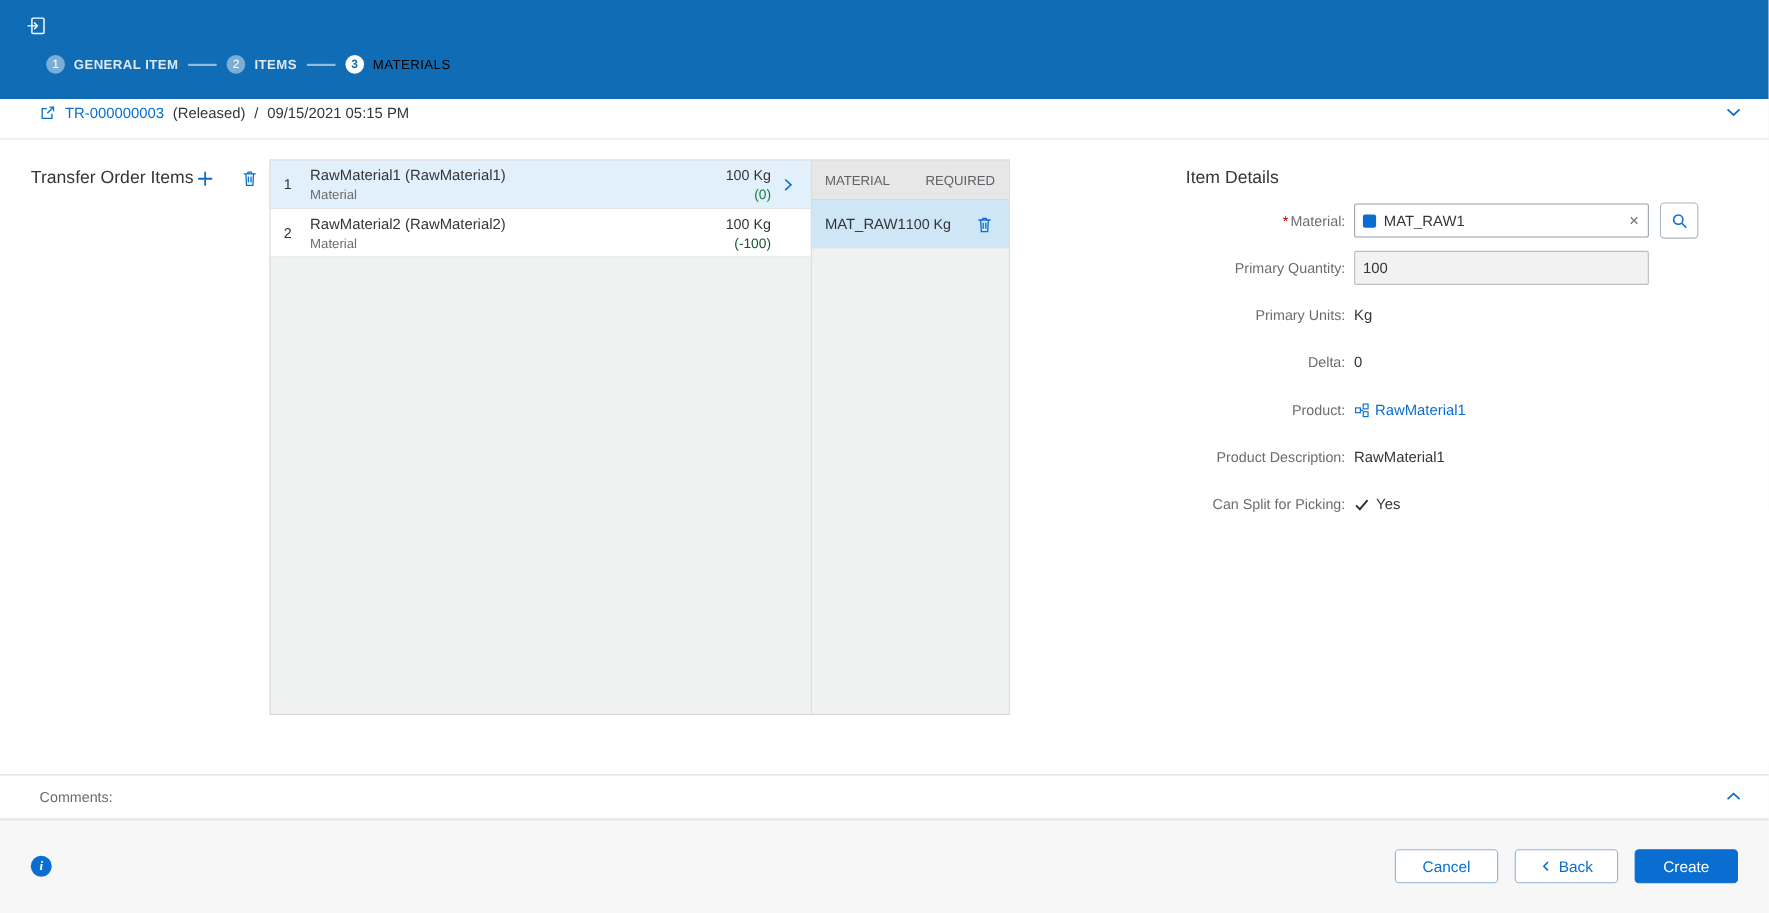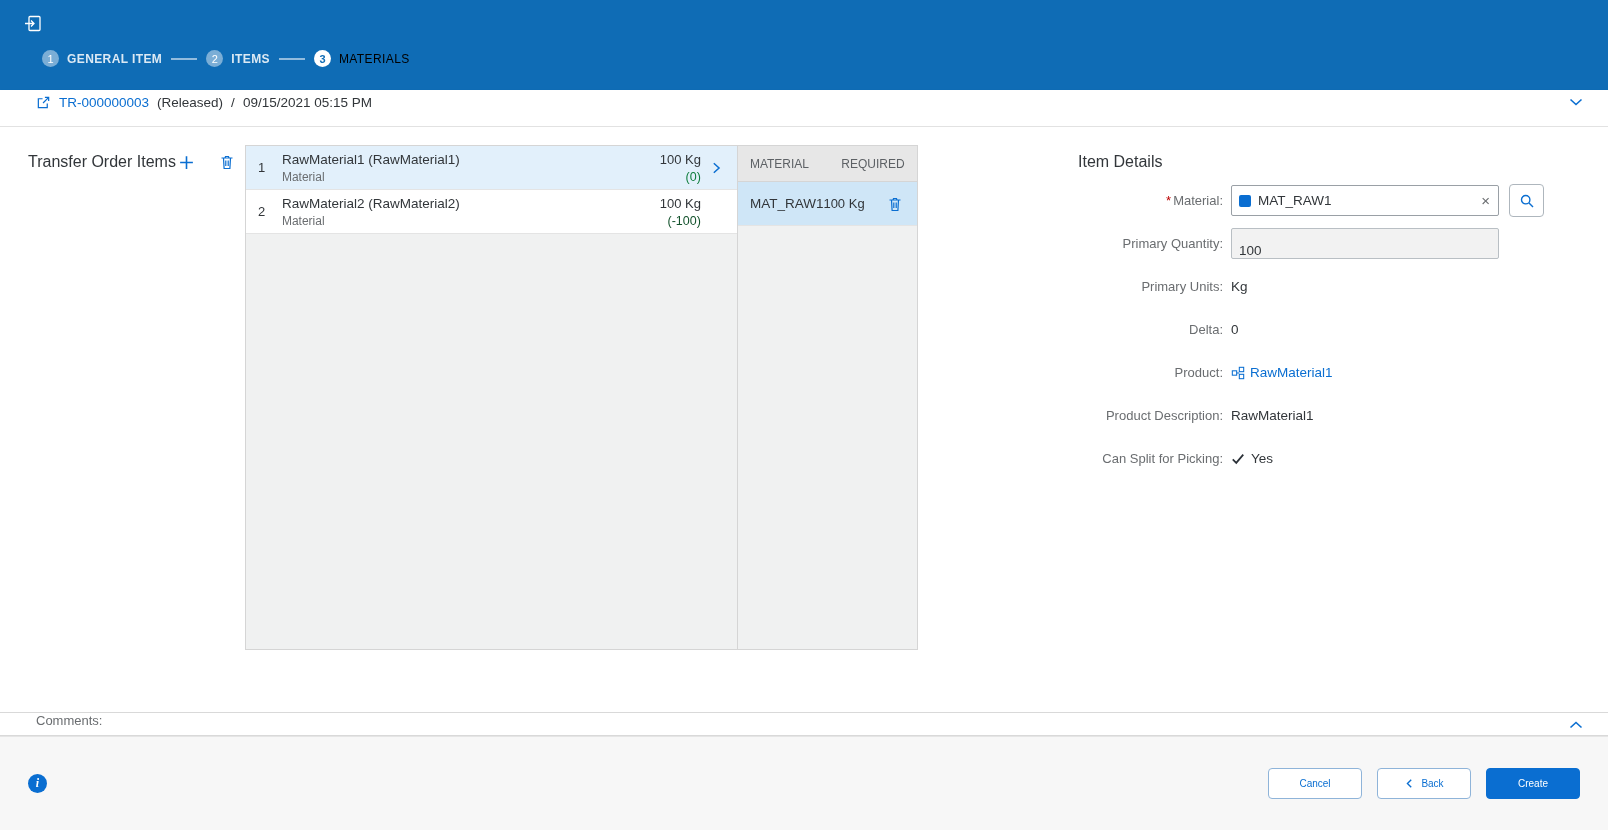--- a/index.html
+++ b/index.html
@@ -65,41 +65,41 @@
 
   
   .details { margin-left:32px; flex:1; display:flex; flex-direction:column; min-width:0; }
   .details-title { height:34px; display:flex; align-items:center; font-size:16px; color:#32363a;margin-left:32px; }
   .frow { min-height:43px; display:flex; align-items:center; }
   .flabel { width:185px; flex:0 0 auto; text-align:right; padding-right:8px; font-size:13px; color:#6a6d70; }
   .req { color:#bb0000; margin-right:2px; }
   .fvalue { font-size:13.5px; color:#32363a; display:flex; align-items:center; gap:6px; }
   .input-box { width:268px; height:31px; border:1px solid #9aa0a6; border-radius:2px; background:#fff;
                display:flex; align-items:center; gap:7px; padding:0 7px; }
-  .input-box.grey { background:#f2f2f2; border-color:#b9bfc4;align-items:flex-end; }
+  .input-box.grey { background:#f2f2f2; border-color:#b9bfc4; }
   .bare { flex:1; min-width:0; border:none; outline:none; background:transparent; font-family:inherit; font-size:13.5px; color:#32363a; }
   .sq { width:12px; height:12px; background:#0a6ed1; border-radius:2px; flex:0 0 auto; }
   .clear-btn { background:none; border:none; color:#6a6d70; font-size:15px; cursor:pointer; line-height:1; padding:0 1px; }
   .vh-btn { width:35px; height:33px; margin-left:4px; border:1px solid #aeb6bd; border-radius:4px; background:#fff;
             color:#0a6ed1; display:flex; align-items:center; justify-content:center; cursor:pointer; }
   .plink { color:#0a6ed1; text-decoration:none; display:flex; align-items:center; gap:5px; cursor:pointer; }
   .checkmark { color:#2b3138; display:flex; }
 
   
-  .comments-bar { height:24px; flex:0 0 auto; background:#fff; border-top:1px solid #d9d9d9; border-bottom:1px solid #d9d9d9;
-                  display:flex; align-items:flex-start; padding:0 20px 0 36px; }
+  .comments-bar { height:41px; flex:0 0 auto; background:#fff; border-top:1px solid #d9d9d9; border-bottom:1px solid #d9d9d9;
+                  display:flex; align-items:center; padding:0 20px 0 36px; }
   .comments-label { font-size:13px; color:#6a6d70; }
   .comments-spacer { flex:1; }
 
   
   .footer { flex:1 0 auto; background:#f7f7f7; border-top:1px solid #e5e5e5; display:flex; align-items:center; padding:0 28px; gap:15px; }
   .info-dot { width:19px; height:19px; border-radius:50%; background:#0a6ed1; color:#fff; font-size:12px; font-weight:700;
               font-family:"Liberation Serif", serif; font-style:italic; display:flex; align-items:center; justify-content:center; cursor:pointer; }
   .footer-spacer { flex:1; }
-  .btn { height:31px; min-width:94px; padding:0 14px; border-radius:4px; font-family:inherit; font-size:10px; cursor:pointer;
+  .btn { height:31px; min-width:94px; padding:0 14px; border-radius:4px; font-family:inherit; font-size:14px; cursor:pointer;
          display:flex; align-items:center; justify-content:center; gap:6px; }
   .btn-outline { background:#fff; color:#0a6ed1; border:1px solid #8fb4d9; }
   .btn-primary { background:#0a6ed1; color:#fff; border:1px solid #0a6ed1; }
 </style>
 </head>
 <body>
 
 <div class="app">
 
   <header class="shell">

